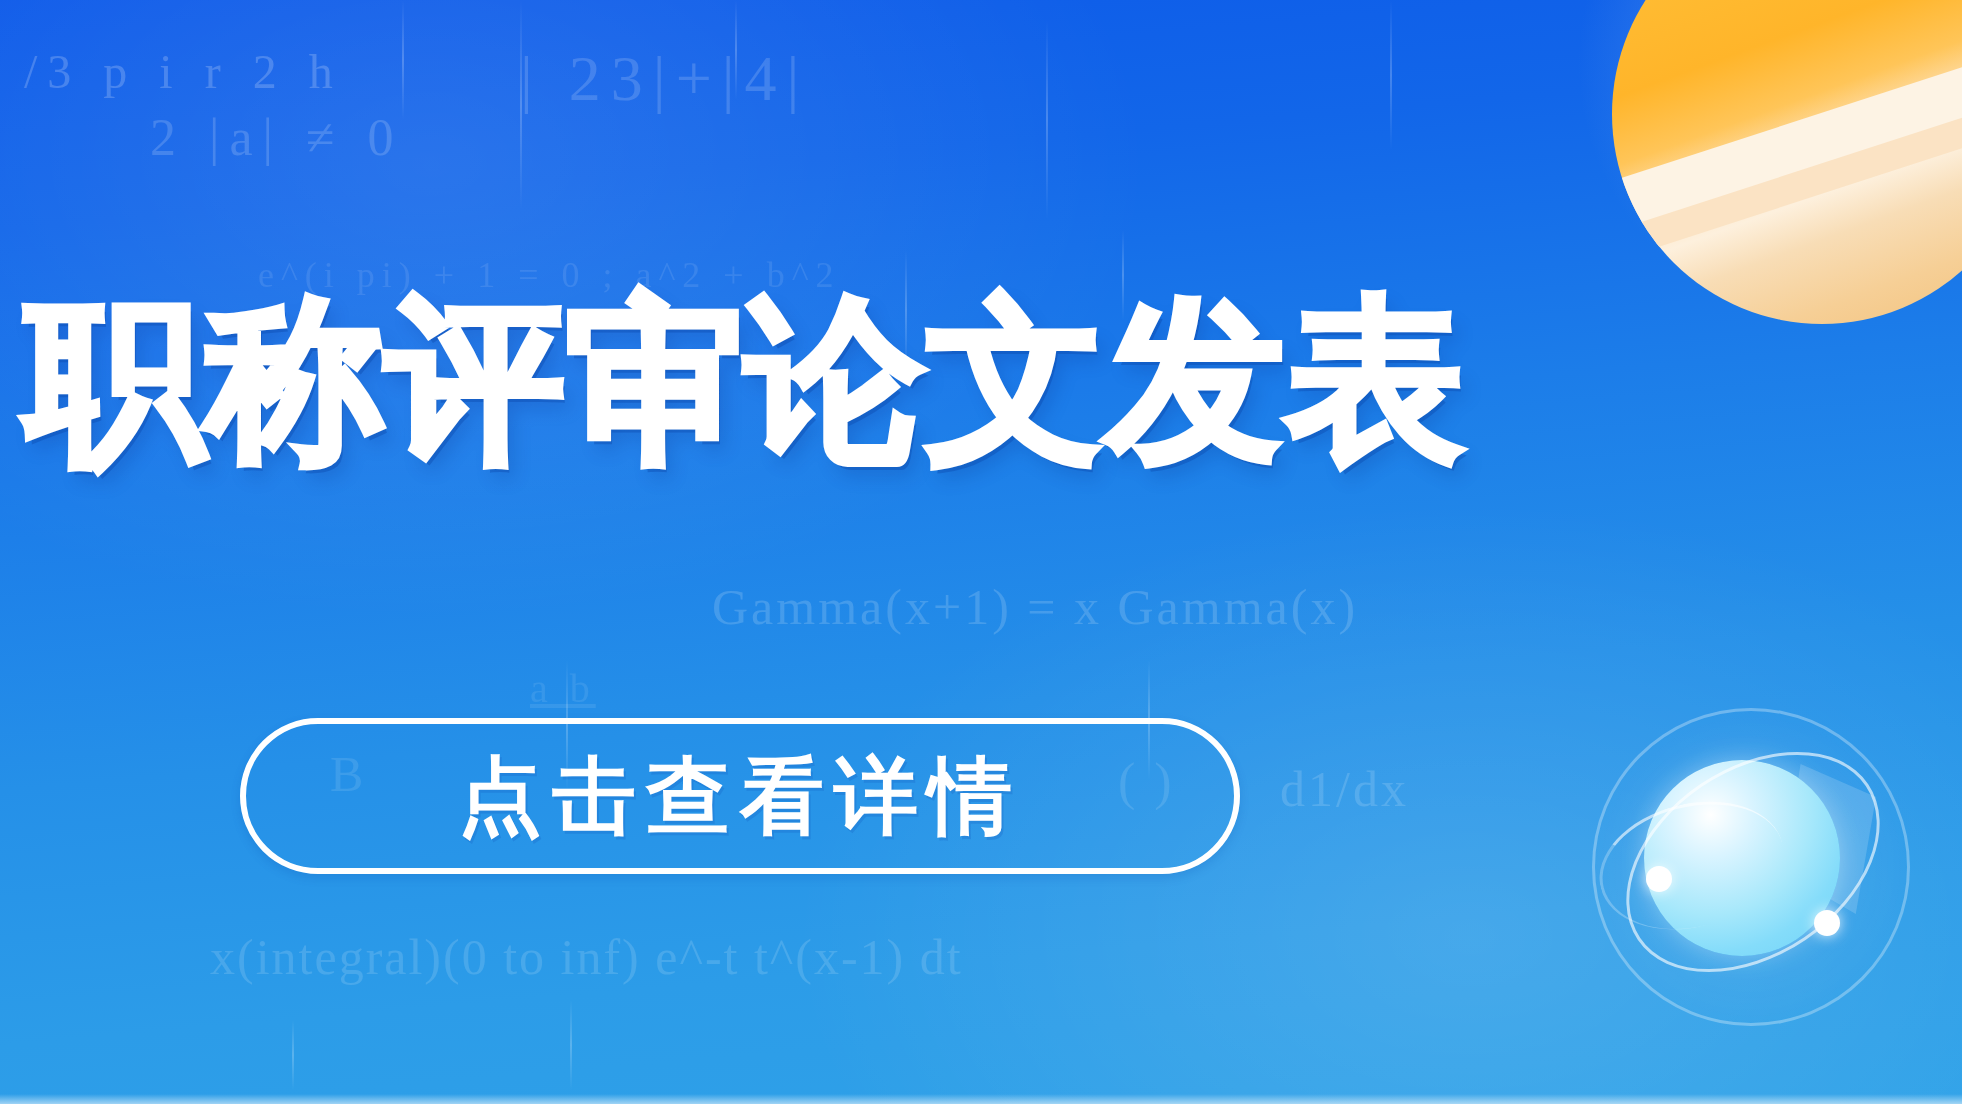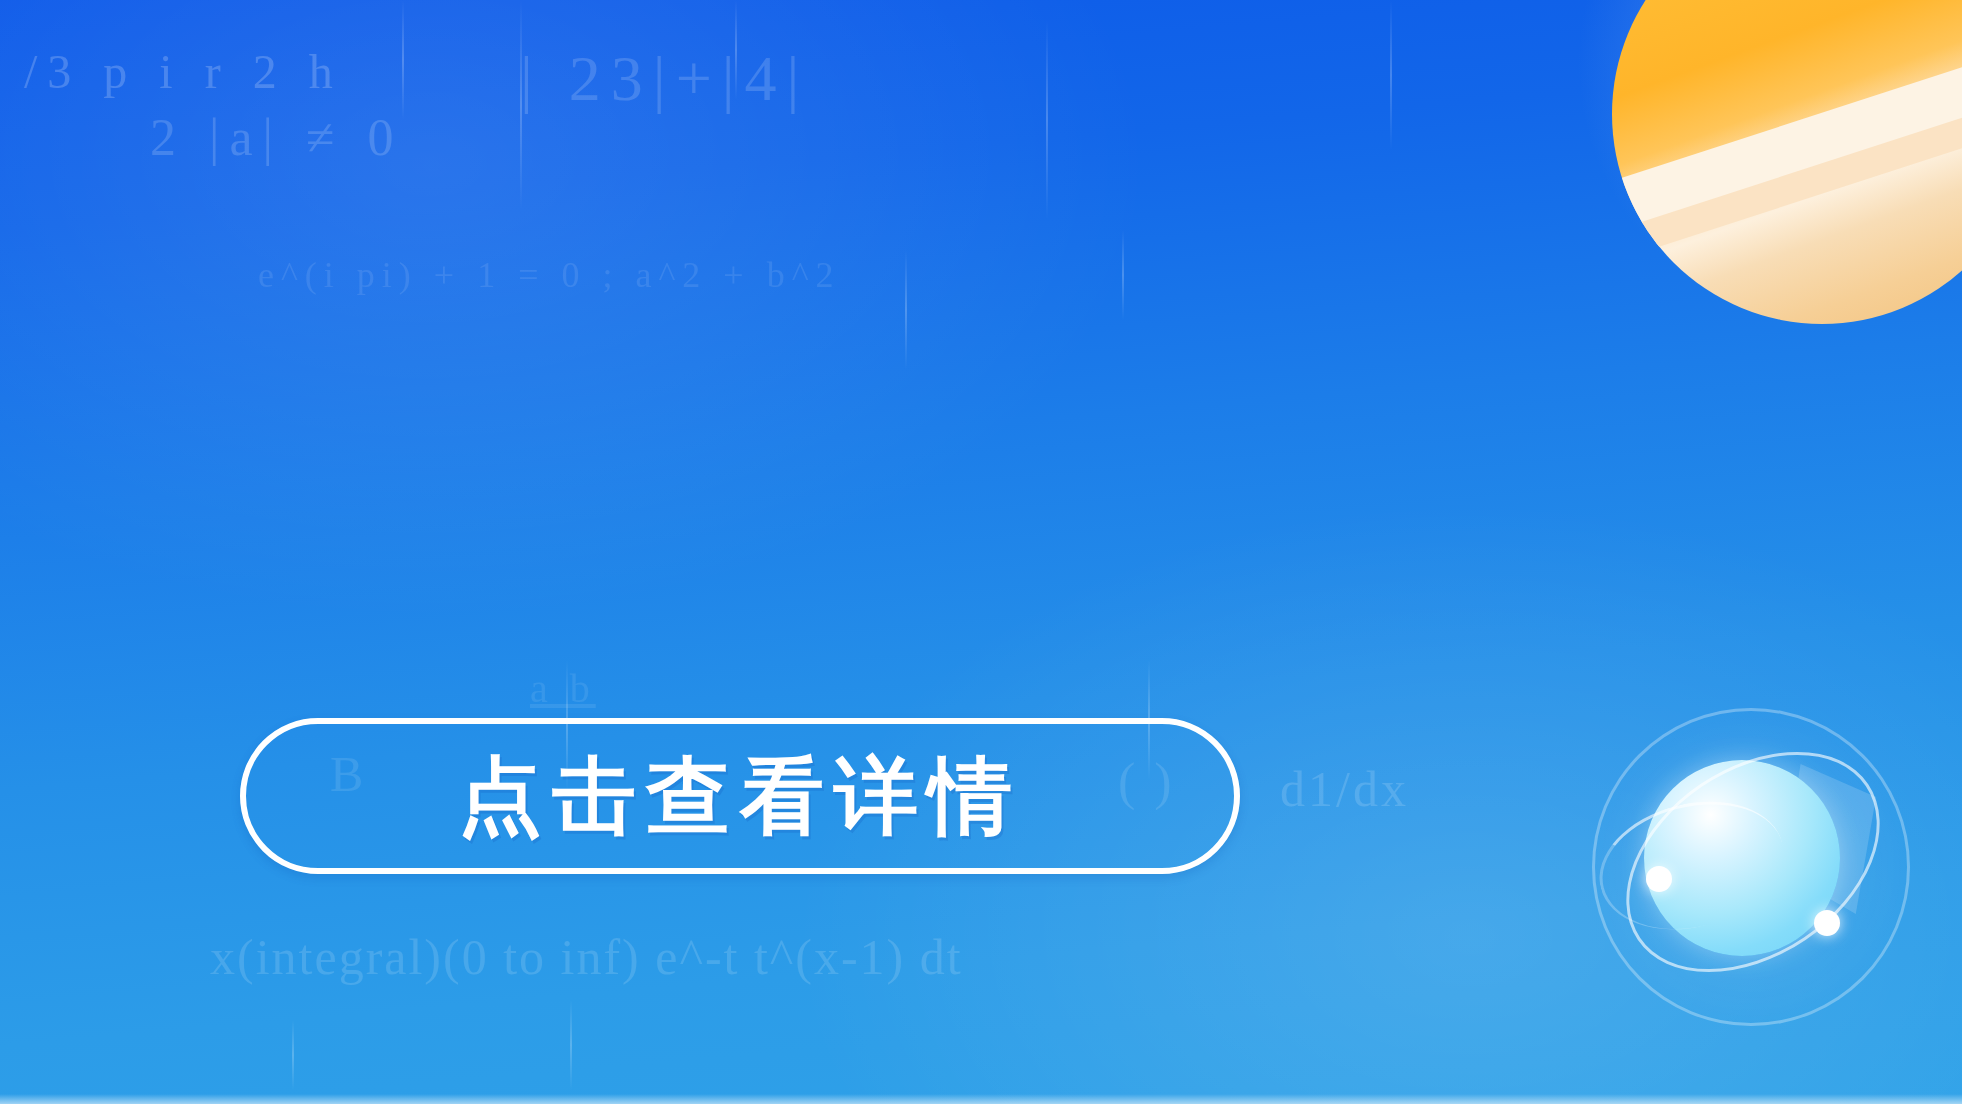--- a/index.html
+++ b/index.html
@@ -250,20 +250,21 @@
     <div class="streak" style="left:1148px;top:660px;height:120px;"></div>
     <div class="streak" style="left:570px; top:1000px;height:90px;"></div>
     <div class="streak" style="left:292px; top:1020px;height:70px;"></div>
   </div>
 
   <div class="formulas">
     <div class="formula f-tl1">/3 p i r 2 h</div>
     <div class="formula f-tl2">2 |a| ≠ 0</div>
     <div class="formula f-tr1">| 23|+|4|</div>
     <div class="formula f-mid">e^(i pi) + 1 = 0 ; a^2 + b^2</div>
+    <div class="formula f-gam">Gamma(x+1) = x Gamma(x)</div>
     <div class="formula f-int">x(integral)(0 to inf) e^-t t^(x-1) dt</div>
     <div class="formula f-dx">d1/dx</div>
     <div class="formula f-b">B</div>
     <div class="formula f-ab">a b</div>
     <div class="formula f-par">( )</div>
   </div>
 
   <div class="planet-wrap">
     <div class="planet-halo"></div>
     <div class="planet">
@@ -275,19 +276,20 @@
   <div class="atom-wrap">
     <div class="atom-ring-outer"></div>
     <div class="atom-wedge"></div>
     <div class="atom-core"></div>
     <div class="atom-core-arc"></div>
     <div class="atom-orbit"></div>
     <div class="electron e-1"></div>
     <div class="electron e-2"></div>
   </div>
 
+  <div class="headline">职称评审论文发表</div>
 
   <div class="cta">
     <span class="cta-label">点击查看详情</span>
   </div>
 
   <div class="bottom-edge"></div>
 </div>
 
 </body></html>

